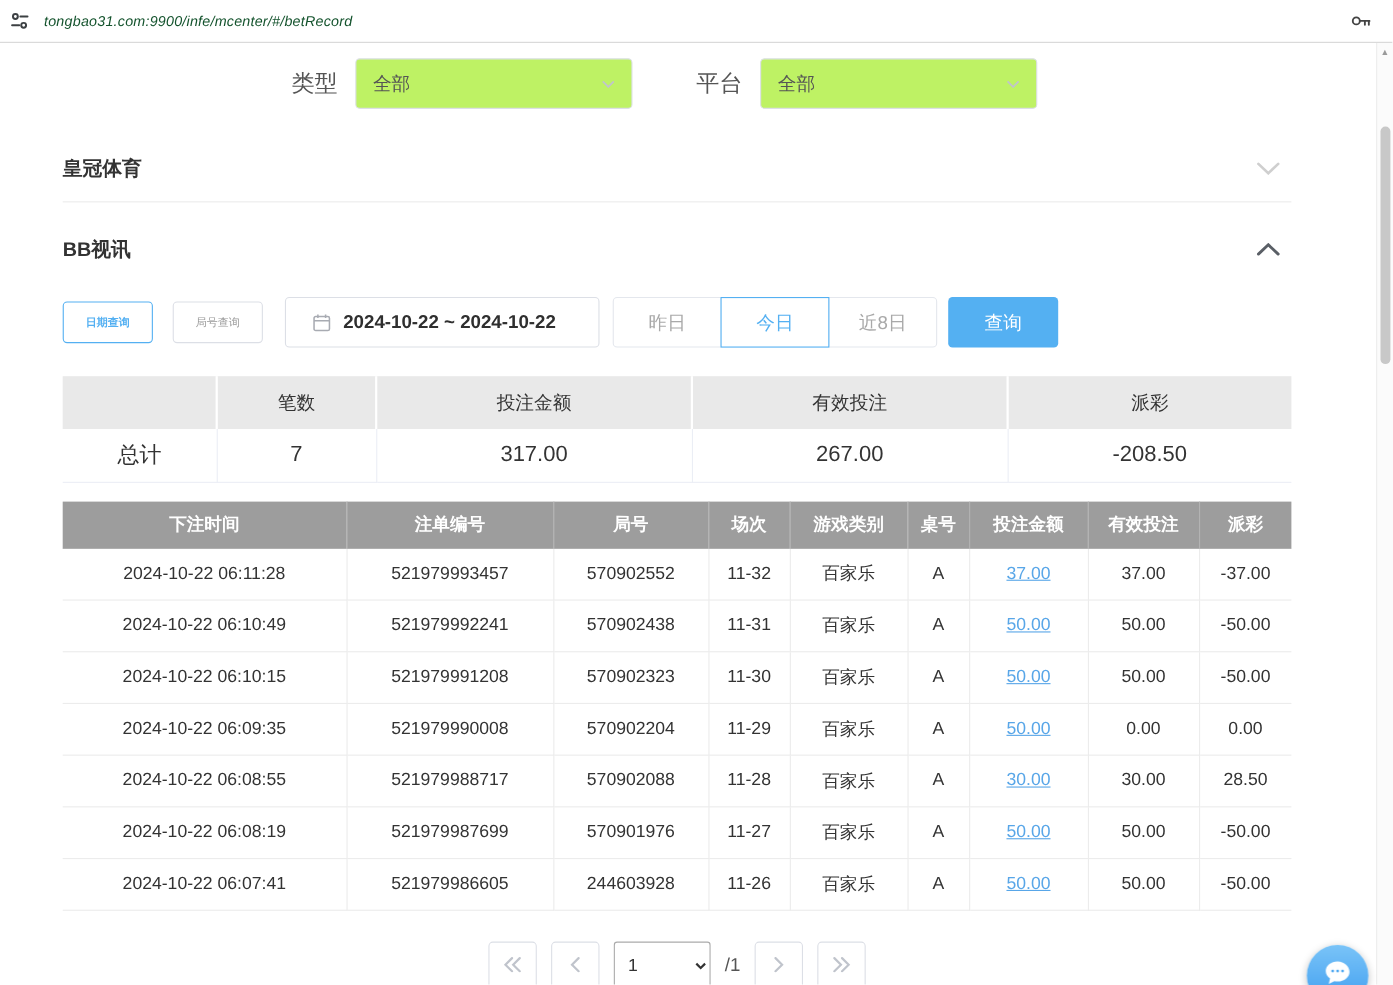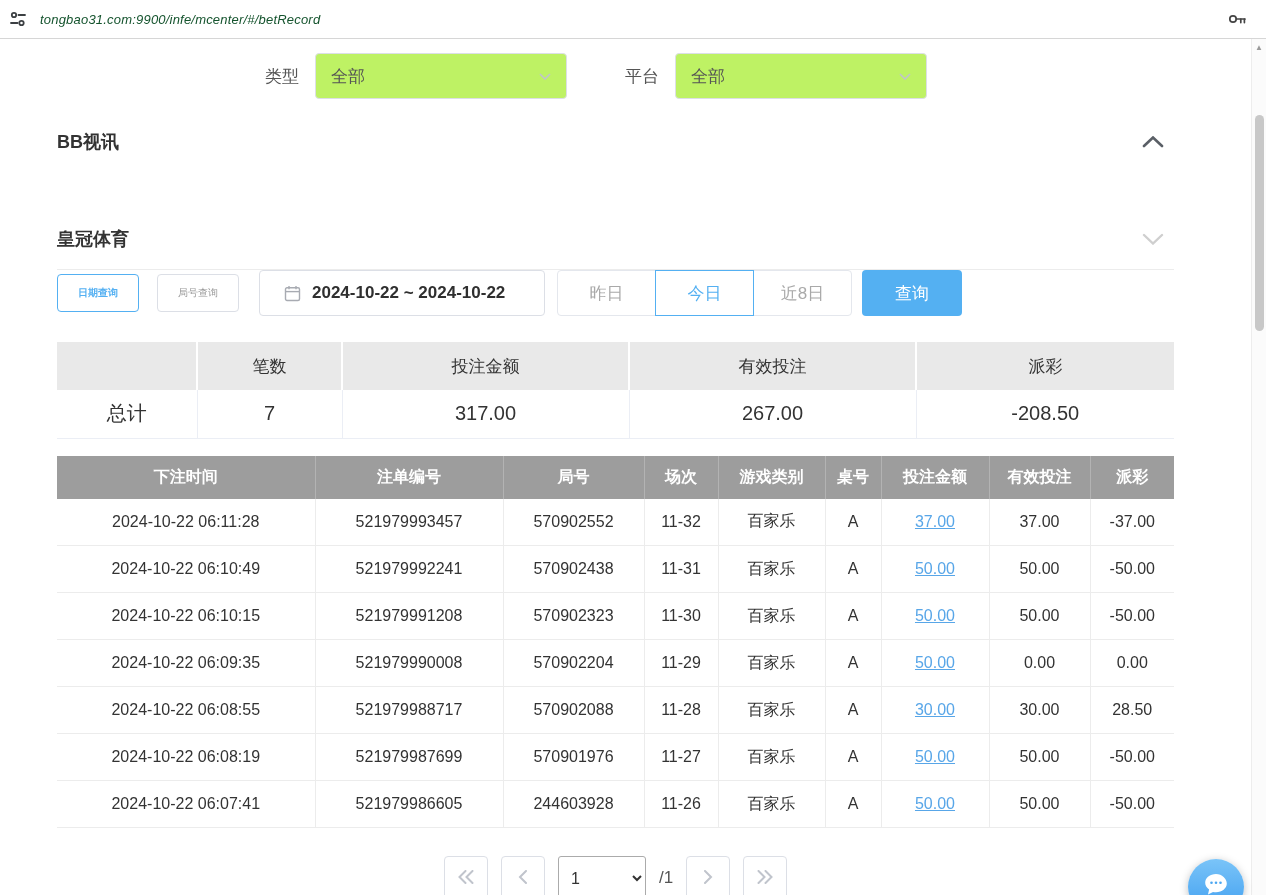--- a/index.html
+++ b/index.html
@@ -15,21 +15,21 @@
     border-bottom: 1px solid #d6d6d6; position: relative; z-index: 20;
   }
   .b-icon { display: flex; align-items: center; cursor: pointer; }
   .b-icon.key { margin-left: auto; margin-right: 6px; }
   .url-text { font-size: 13px; color: #14532d; margin-left: 12px; letter-spacing: .2px; font-style: italic; }
 
   
   .page { padding-left: 57px; position: relative; }
 
   .filter-row { display: flex; align-items: center; margin-top: 14px; margin-left: 208px; }
-  .f-label { font-size: 17px; color: #555; margin-right: 16px; }
+  .f-label { font-size: 21px; color: #555; margin-right: 16px; }
   .f-label.second { margin-left: 58px; }
   .select {
     width: 252px; height: 46px; border: 1px solid #dcdfe6; border-radius: 4px;
     display: flex; align-items: center; padding: 0 15px; background: #bef264; cursor: pointer;
   }
   .sel-val { font-size: 17px; color: #555; flex: 1; }
   .caret { display: flex; align-items: center; }
 
   .section { display: flex; align-items: center; justify-content: space-between; width: 1117px; cursor: pointer; }
   .section-1 { margin-top: 24px; height: 61px; border-bottom: 1px solid #ececec; }
@@ -160,34 +160,34 @@
     <div class="select">
       <span class="sel-val">全部</span>
       <span class="caret">
         <svg width="12" height="7" viewBox="0 0 12 7">
             <path d="M1 1 L6 6 L11 1" fill="none" stroke="#c0c4cc" stroke-width="1.6"></path>
           </svg>
       </span>
     </div>
   </div>
 
+  <div class="section section-1">
+    <span class="sec-title">皇冠体育</span>
+    <span class="sec-chevron">
+      <svg width="22" height="12" viewBox="0 0 22 12">
+          <path d="M2 2 L11 10.5 L20 2" fill="none" stroke="#cfcfcf" stroke-width="2.4" stroke-linecap="round"></path>
+        </svg>
+    </span>
+  </div>
+
   <div class="section section-2">
     <span class="sec-title">BB视讯</span>
     <span class="sec-chevron">
       <svg width="22" height="12" viewBox="0 0 22 12">
           <path d="M2 10 L11 1.5 L20 10" fill="none" stroke="#5a5f66" stroke-width="2.6" stroke-linecap="round"></path>
-        </svg>
-    </span>
-  </div>
-
-  <div class="section section-1">
-    <span class="sec-title">皇冠体育</span>
-    <span class="sec-chevron">
-      <svg width="22" height="12" viewBox="0 0 22 12">
-          <path d="M2 2 L11 10.5 L20 2" fill="none" stroke="#cfcfcf" stroke-width="2.4" stroke-linecap="round"></path>
         </svg>
     </span>
   </div>
 
   <div class="query-bar">
     <button class="tab-btn active">日期查询</button>
     <button class="tab-btn">局号查询</button>
     <div class="date-input">
       <span class="caret">
         <svg width="17" height="17" viewBox="0 0 17 17" fill="none" stroke="#a8abb2" stroke-width="1.4">

